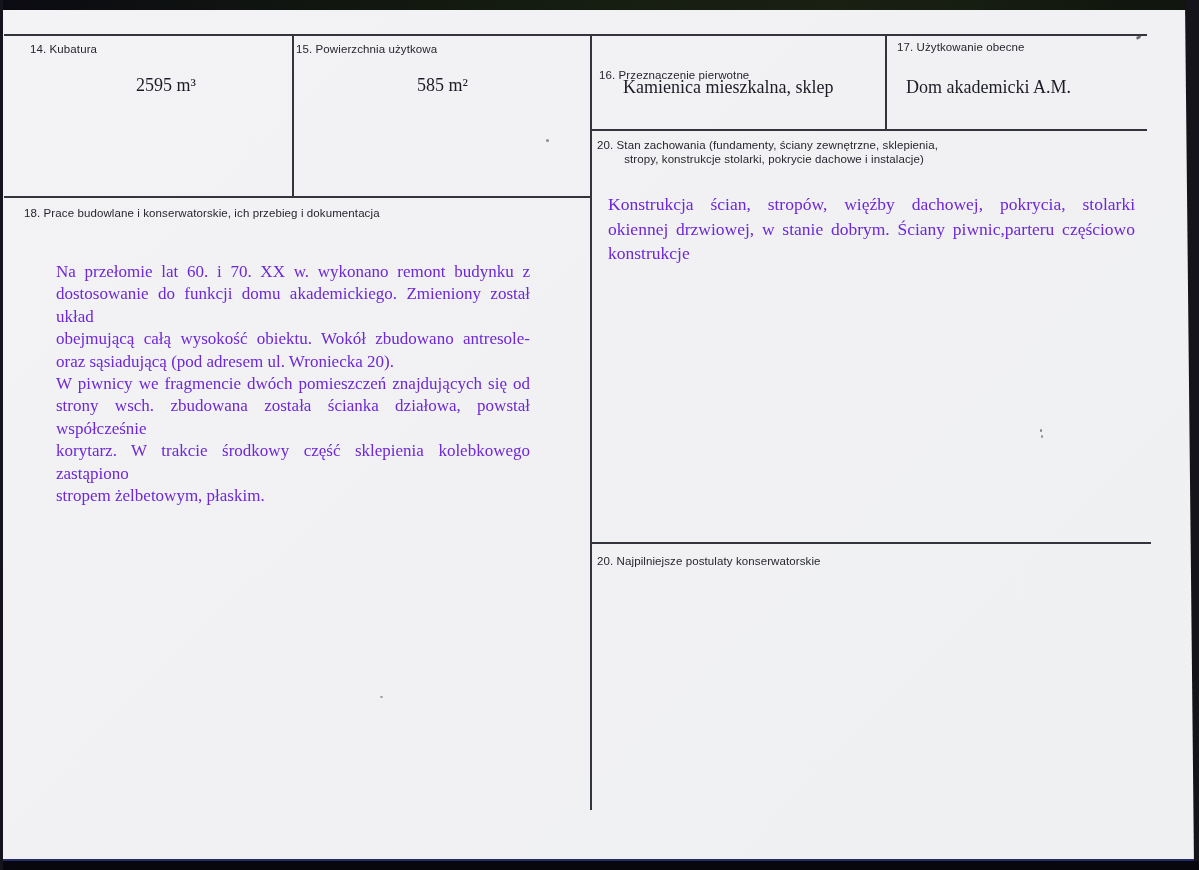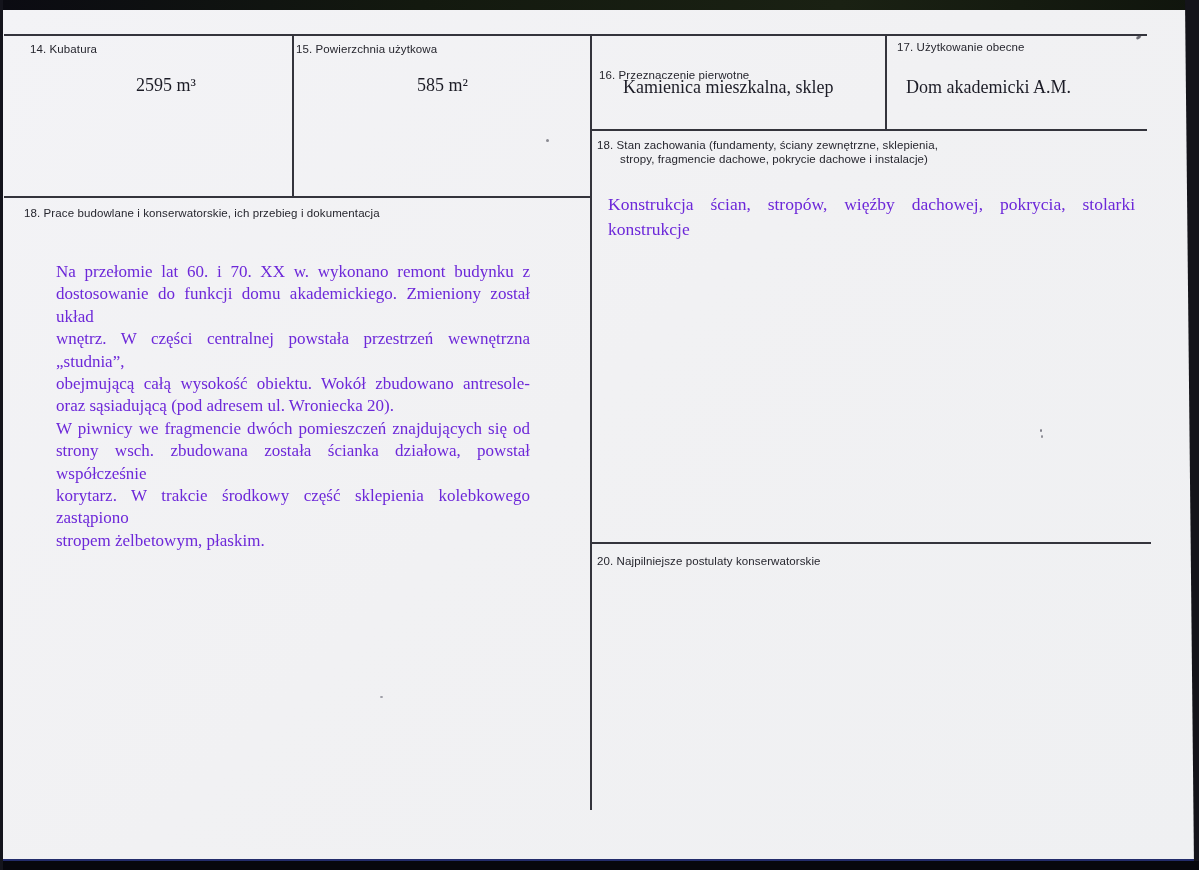--- a/index.html
+++ b/index.html
@@ -64,35 +64,35 @@
 <div class="flabel" style="left:296px;top:43px;">15. Powierzchnia użytkowa</div>
 <div class="fvalue" style="left:417px;top:75px;">585 m²</div>
 
 <div class="flabel" style="left:599px;top:41px;margin-top:28px;">16. Przeznaczenie pierwotne</div>
 <div class="fvalue" style="left:623px;top:77px;">Kamienica mieszkalna, sklep</div>
 
 <div class="flabel" style="left:897px;top:41px;">17. Użytkowanie obecne</div>
 <div class="fvalue" style="left:906px;top:77px;">Dom akademicki A.M.</div>
 
 <div class="flabel" style="left:597px;top:139px;line-height:13.5px;">
-  <span>18. Stan zachowania (fundamenty, ściany zewnętrzne, sklepienia,</span>
-  <span class="hang">stropy, fragmencie dachowe, pokrycie dachowe i instalacje)</span>
+  <span>20. Stan zachowania (fundamenty, ściany zewnętrzne, sklepienia,</span>
+  <span class="hang">stropy, konstrukcje stolarki, pokrycie dachowe i instalacje)</span>
 </div>
 
 <div class="tblock tb19">
   <div class="tline">Konstrukcja ścian, stropów, więźby dachowej, pokrycia, stolarki</div>
+  <div class="tline">okiennej drzwiowej, w stanie dobrym. Ściany piwnic,parteru częściowo</div>
   <div class="tline last">konstrukcje</div>
 </div>
 
 <div class="flabel" style="left:24px;top:207px;">18. Prace budowlane i konserwatorskie, ich przebieg i dokumentacja</div>
 
 <div class="tblock tb18">
   <div class="tline">Na przełomie lat 60. i 70. XX w. wykonano remont budynku z</div>
   <div class="tline">dostosowanie do funkcji domu akademickiego. Zmieniony został układ</div>
-  <div class="tline">wnętrz. W części centralnej powstała przestrzeń wewnętrzna „studnia”,</div>
   <div class="tline">obejmującą całą wysokość obiektu. Wokół zbudowano antresole-</div>
   <div class="tline last">oraz sąsiadującą (pod adresem ul. Wroniecka 20).</div>
   <div class="tline">W piwnicy we fragmencie dwóch pomieszczeń znajdujących się od</div>
   <div class="tline">strony wsch. zbudowana została ścianka działowa, powstał współcześnie</div>
   <div class="tline">korytarz. W trakcie środkowy część sklepienia kolebkowego zastąpiono</div>
   <div class="tline last">stropem żelbetowym, płaskim.</div>
 </div>
 
 <div class="flabel" style="left:597px;top:555px;">20. Najpilniejsze postulaty konserwatorskie</div>
 

